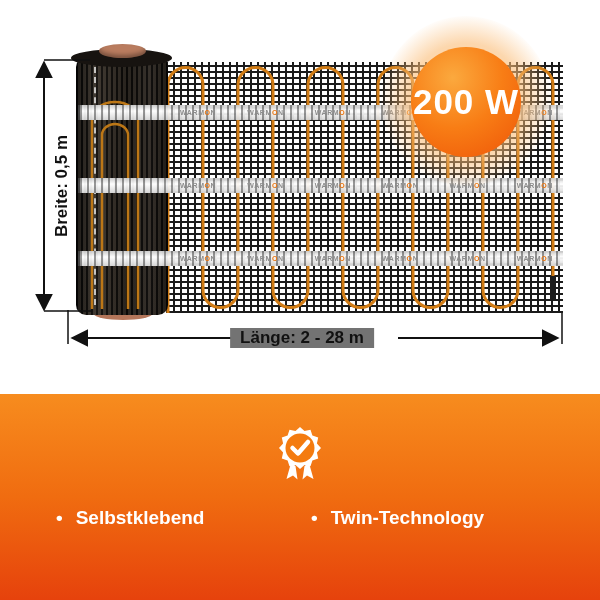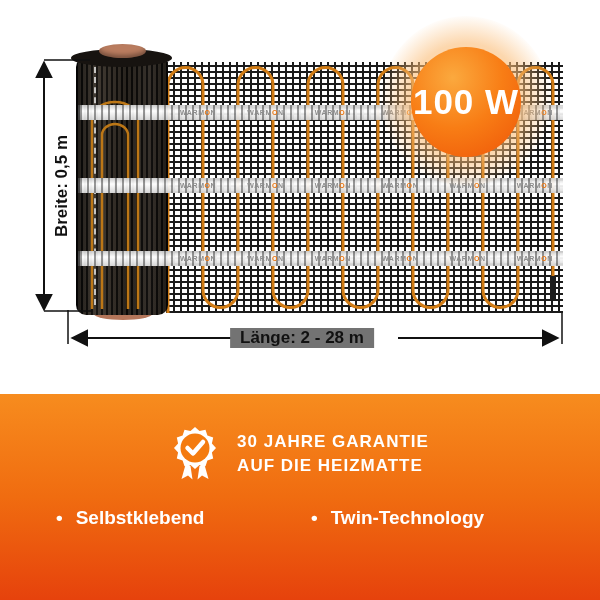--- a/index.html
+++ b/index.html
@@ -155,38 +155,34 @@
       <line x1="562" y1="313" x2="562" y2="344" stroke="#111" stroke-width="1.5"></line>
       <line x1="232" y1="338" x2="74" y2="338" stroke="#111" stroke-width="2" marker-end="url(#arr)"></line>
       <line x1="398" y1="338" x2="556" y2="338" stroke="#111" stroke-width="2" marker-end="url(#arr)"></line>
     </svg>
 
     <div class="dim-label label-width">Breite: 0,5 m</div>
     <div class="dim-label label-length">Länge: 2 - 28 m</div>
 
     <div class="badge-glow"></div>
     <div class="badge">
-      <span>100 W</span>
+      <span>200 W</span>
     </div>
   </div>
 
   <div class="bottom">
 
     <div class="guarantee">
       <svg width="48" height="56" viewBox="0 0 48 56">
         <path d="M15 37 L10.5 53 L17 49.5 L21.5 53.5 L19.5 40 Z" fill="#fff"></path>
         <path d="M33 37 L37.5 53 L31 49.5 L26.5 53.5 L28.5 40 Z" fill="#fff"></path>
         <polygon fill="#fff" points="45,22 40.9,26.5 42.2,32.5 36.4,34.4 34.5,40.2 28.5,38.9 24,43 19.5,38.9 13.5,40.2 11.6,34.4 5.8,32.5 7.1,26.5 3,22 7.1,17.5 5.8,11.5 11.6,9.6 13.5,3.8 19.5,5.1 24,1 28.5,5.1 34.5,3.8 36.4,9.6 42.2,11.5 40.9,17.5"></polygon>
         <circle cx="24" cy="22" r="14.5" fill="#f47b0f"></circle>
         <path d="M16.5 22 L22 27.5 L32 16" fill="none" stroke="#fff" stroke-width="4.5" stroke-linecap="round" stroke-linejoin="round"></path>
       </svg>
-      <div class="guarantee-text">
-        <div>30 JAHRE GARANTIE</div>
-        <div>AUF DIE HEIZMATTE</div>
-      </div>
     </div>
 
     <div class="features">
       <ul>
         <li><span>Selbstklebend</span></li>
       </ul>
       <ul>
         <li><span>Twin-Technology</span></li>
       </ul>
     </div>

